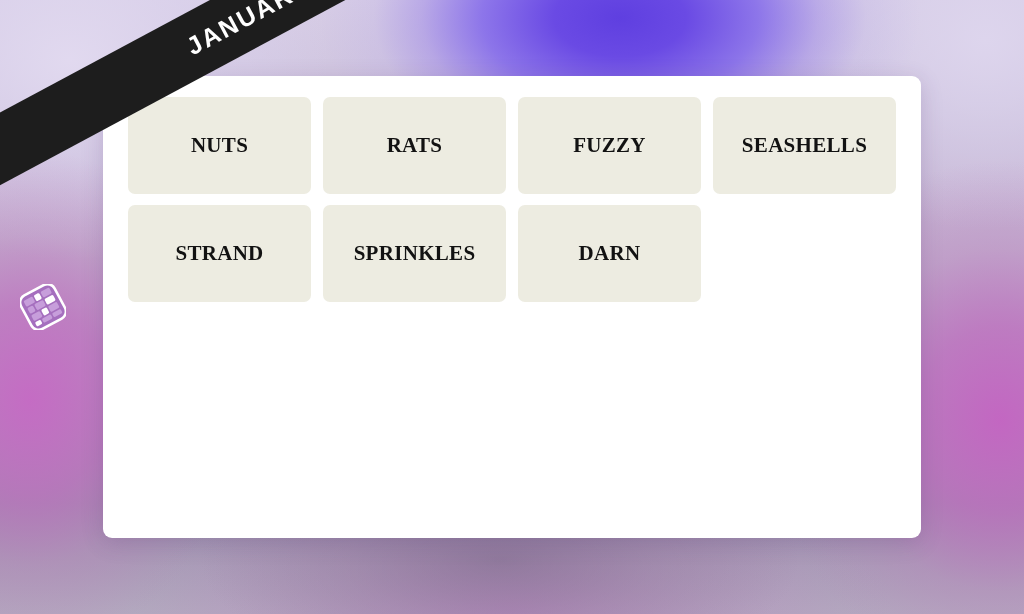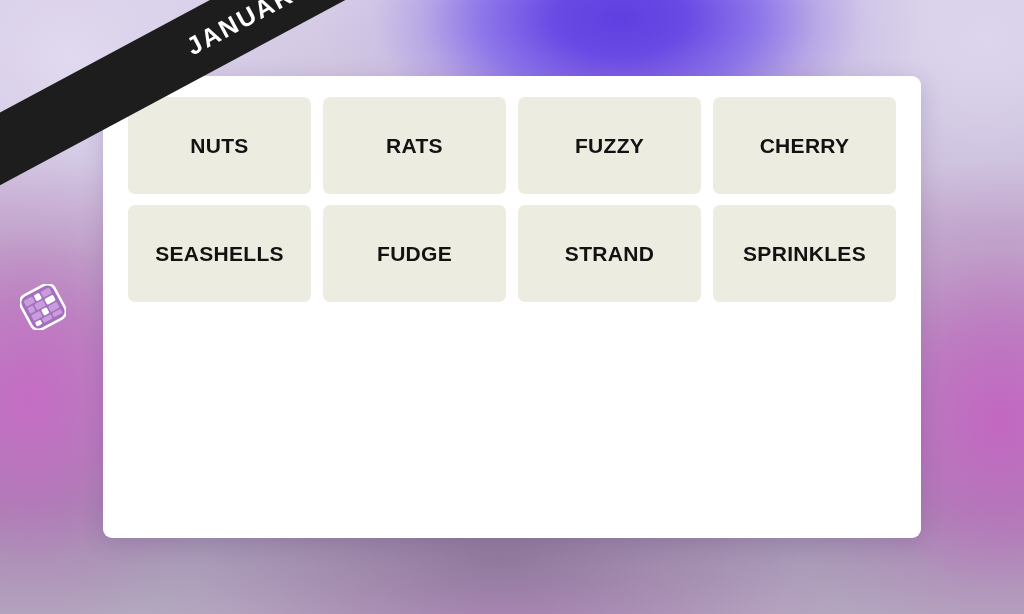--- a/index.html
+++ b/index.html
@@ -146,21 +146,21 @@
     border-radius: 7px;
     display: flex;
     align-items: center;
     justify-content: center;
     text-align: center;
     padding: 0 6px;
     box-sizing: border-box;
   }
 
   .tile-label {
-    font-family: Liberation Sans, sans-serif;
+    font-family: Liberation Serif, serif;
     font-weight: bold;
     font-size: 21px;
     letter-spacing: 0.3px;
     color: #121212;
     text-transform: uppercase;
     white-space: nowrap;
     line-height: 1;
   }
 
   
@@ -228,33 +228,30 @@
         <div class="tile">
           <span class="tile-label">NUTS</span>
         </div>
         <div class="tile">
           <span class="tile-label">RATS</span>
         </div>
         <div class="tile">
           <span class="tile-label">FUZZY</span>
         </div>
         <div class="tile">
-          <span class="tile-label">CHERRY</span>
-        </div>
-        <div class="tile">
           <span class="tile-label">SEASHELLS</span>
         </div>
         <div class="tile">
-          <span class="tile-label">FUDGE</span>
-        </div>
-        <div class="tile">
           <span class="tile-label">STRAND</span>
         </div>
         <div class="tile">
           <span class="tile-label">SPRINKLES</span>
+        </div>
+        <div class="tile">
+          <span class="tile-label">DARN</span>
         </div>
       </div>
   </div>
 
   <div id="date-ribbon">
     <span id="ribbon-date-text">JANUARY 19</span>
   </div>
 
   <div id="connections-logo">
     <svg viewBox="0 0 46 46" xmlns="http://www.w3.org/2000/svg">

